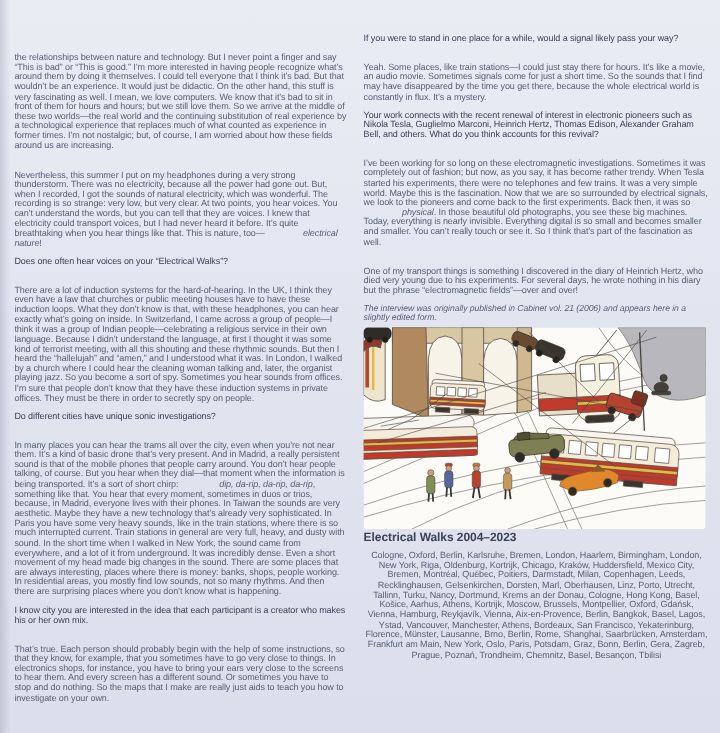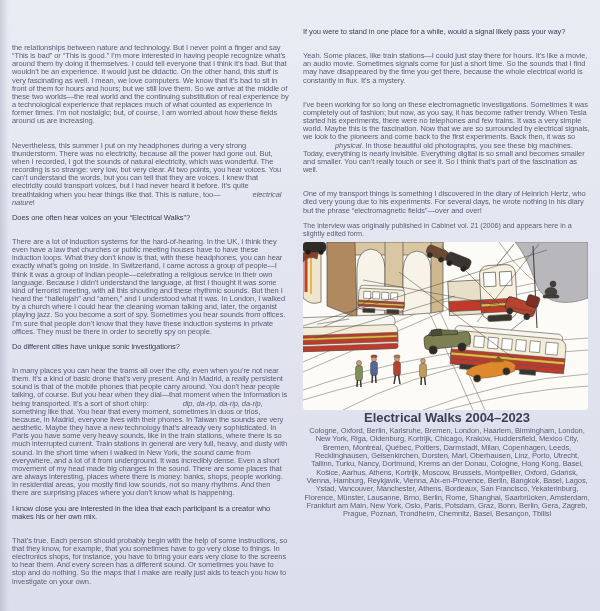--- a/index.html
+++ b/index.html
@@ -34,54 +34,55 @@
     font-size:7.5px;line-height:8.15px;letter-spacing:-0.08px;
     color:var(--body-text);
     margin-top:16px;
   }
   .q-p{
     font-size:7.5px;line-height:8.15px;letter-spacing:-0.08px;
     font-weight:normal;color:var(--heading-text);
   }
   .note-p{
     font-size:7.2px;line-height:8px;letter-spacing:-0.05px;
-    color:var(--body-text);margin-bottom:4px;
+    font-style:italic;color:var(--body-text);margin-bottom:4px;
   }
   .body-p em{font-style:italic;padding-left:32px;}
   figure.illustration{margin:3px 0 4px 0;padding:0;}
   figure.illustration svg{display:block;}
   .walks-heading{
-    font-size:13px;line-height:8.5px;font-weight:bold;letter-spacing:-0.05px;
-    color:var(--heading-text);margin:4px 0 5px 0;text-align:center;
+    font-size:10px;line-height:8.5px;font-weight:bold;letter-spacing:-0.05px;
+    color:var(--heading-text);margin:4px 0 5px 0;
   }
   .cities-p{
     font-size:7.5px;line-height:8.3px;letter-spacing:-0.08px;
     color:var(--body-text);
     text-align:center;
   }
 </style>
 </head>
 <body>
 
 <div class="page">
 
   <div class="col col-left">
     <p class="body-p">the relationships between nature and technology. But I never point a finger and say “This is bad” or “This is good.” I’m more interested in having people recognize what’s around them by doing it themselves. I could tell everyone that I think it’s bad. But that wouldn’t be an experience. It would just be didactic. On the other hand, this stuff is very fascinating as well. I mean, we love computers. We know that it’s bad to sit in front of them for hours and hours; but we still love them. So we arrive at the middle of these two worlds—the real world and the continuing substitution of real experience by a technological experience that replaces much of what counted as experience in former times. I’m not nostalgic; but, of course, I am worried about how these fields around us are increasing.</p>
     <p class="body-p"><span>Nevertheless, this summer I put on my headphones during a very strong thunderstorm. There was no electricity, because all the power had gone out. But, when I recorded, I got the sounds of natural electricity, which was wonderful. The recording is so strange: very low, but very clear. At two points, you hear voices. You can’t understand the words, but you can tell that they are voices. I knew that electricity could transport voices, but I had never heard it before. It’s quite breathtaking when you hear things like that. This is nature, too—</span><em>electrical nature</em><span>!</span></p>
     <p class="q-p">Does one often hear voices on your “Electrical Walks”?</p>
     <p class="body-p">There are a lot of induction systems for the hard-of-hearing. In the UK, I think they even have a law that churches or public meeting houses have to have these induction loops. What they don’t know is that, with these headphones, you can hear exactly what’s going on inside. In Switzerland, I came across a group of people—I think it was a group of Indian people—celebrating a religious service in their own language. Because I didn’t understand the language, at first I thought it was some kind of terrorist meeting, with all this shouting and these rhythmic sounds. But then I heard the “hallelujah” and “amen,” and I understood what it was. In London, I walked by a church where I could hear the cleaning woman talking and, later, the organist playing jazz. So you become a sort of spy. Sometimes you hear sounds from offices. I’m sure that people don’t know that they have these induction systems in private offices. They must be there in order to secretly spy on people.</p>
     <p class="q-p">Do different cities have unique sonic investigations?</p>
     <p class="body-p"><span>In many places you can hear the trams all over the city, even when you’re not near them. It’s a kind of basic drone that’s very present. And in Madrid, a really persistent sound is that of the mobile phones that people carry around. You don’t hear people talking, of course. But you hear when they dial—that moment when the information is being transported. It’s a sort of short chirp: </span><em>dip, da-rip, da-rip, da-rip</em><span>, something like that. You hear that every moment, sometimes in duos or trios, because, in Madrid, everyone lives with their phones. In Taiwan the sounds are very aesthetic. Maybe they have a new technology that’s already very sophisticated. In Paris you have some very heavy sounds, like in the train stations, where there is so much interrupted current. Train stations in general are very full, heavy, and dusty with sound. In the short time when I walked in New York, the sound came from everywhere, and a lot of it from underground. It was incredibly dense. Even a short movement of my head made big changes in the sound. There are some places that are always interesting, places where there is money: banks, shops, people working. In residential areas, you mostly find low sounds, not so many rhythms. And then there are surprising places where you don’t know what is happening.</span></p>
-    <p class="q-p">I know close you are interested in the idea that each participant is a creator who makes his or her own mix.</p>
+    <p class="q-p">I know city you are interested in the idea that each participant is a creator who makes his or her own mix.</p>
     <p class="body-p">That’s true. Each person should probably begin with the help of some instructions, so that they know, for example, that you sometimes have to go very close to things. In electronics shops, for instance, you have to bring your ears very close to the screens to hear them. And every screen has a different sound. Or sometimes you have to stop and do nothing. So the maps that I make are really just aids to teach you how to investigate on your own.</p>
   </div>
 
   <div class="col col-right">
     <p class="q-p">If you were to stand in one place for a while, would a signal likely pass your way?</p>
     <p class="body-p">Yeah. Some places, like train stations—I could just stay there for hours. It’s like a movie, an audio movie. Sometimes signals come for just a short time. So the sounds that I find may have disappeared by the time you get there, because the whole electrical world is constantly in flux. It’s a mystery.</p>
+    <p class="q-p">Your work connects with the recent renewal of interest in electronic pioneers such as Nikola Tesla, Guglielmo Marconi, Heinrich Hertz, Thomas Edison, Alexander Graham Bell, and others. What do you think accounts for this revival?</p>
     <p class="body-p"><span>I’ve been working for so long on these electromagnetic investigations. Sometimes it was completely out of fashion; but now, as you say, it has become rather trendy. When Tesla started his experiments, there were no telephones and few trains. It was a very simple world. Maybe this is the fascination. Now that we are so surrounded by electrical signals, we look to the pioneers and come back to the first experiments. Back then, it was so </span><em>physical</em><span>. In those beautiful old photographs, you see these big machines. Today, everything is nearly invisible. Everything digital is so small and becomes smaller and smaller. You can’t really touch or see it. So I think that’s part of the fascination as well.</span></p>
     <p class="body-p">One of my transport things is something I discovered in the diary of Heinrich Hertz, who died very young due to his experiments. For several days, he wrote nothing in his diary but the phrase “electromagnetic fields”—over and over!</p>
     <p class="note-p">The interview was originally published in Cabinet vol. 21 (2006) and appears here in a slightly edited form.</p>
 
     <figure class="illustration">
       <svg viewBox="0 0 285 168" width="285" height="168" xmlns="http://www.w3.org/2000/svg">
         <rect x="0" y="0" width="285" height="168" rx="3" fill="#fcfbf7"></rect>
 
         <g stroke="#837a6e" stroke-width="0.6" fill="none">
           <path d="M0,120 L140,60 L285,30"></path>

